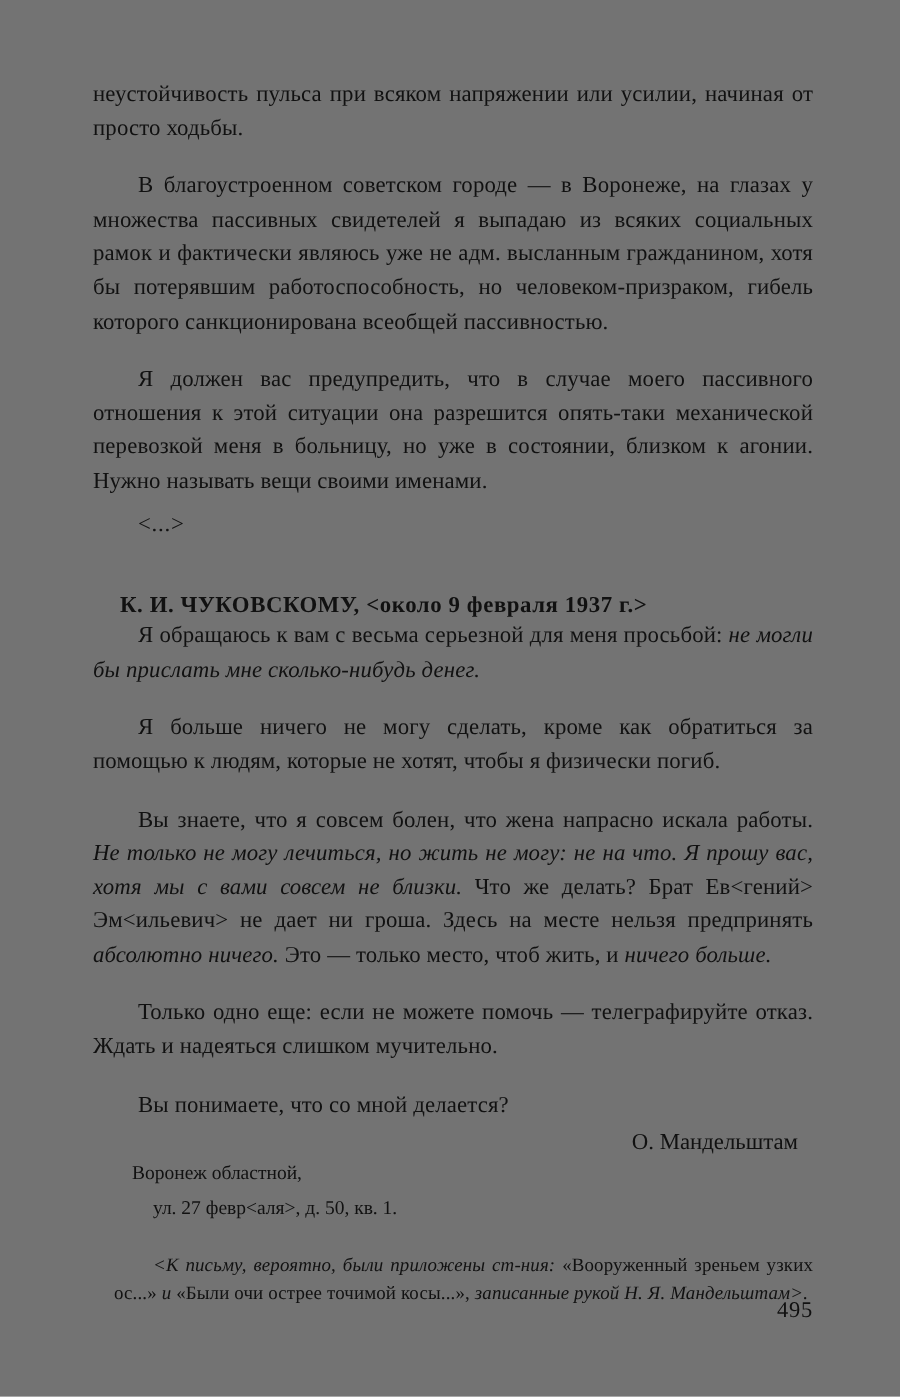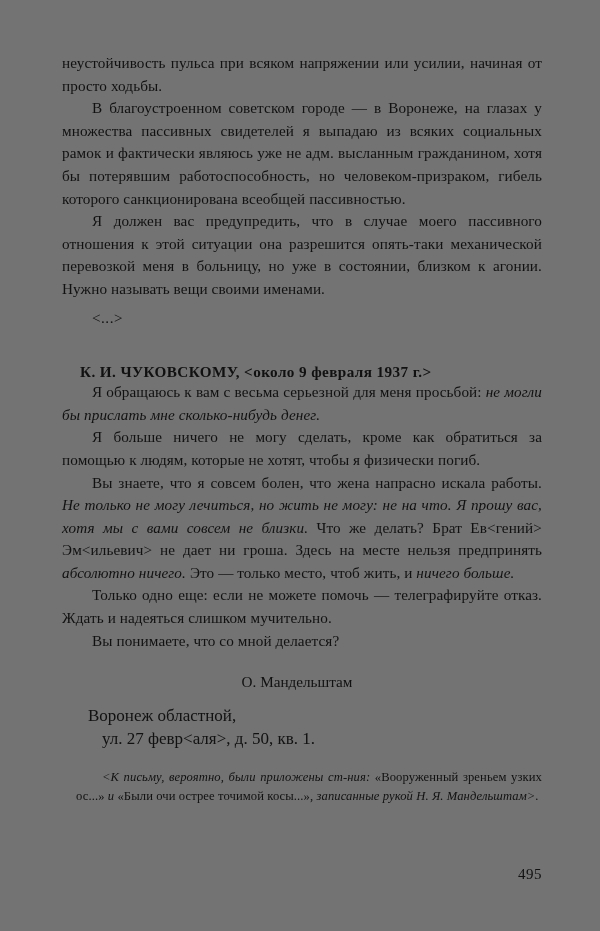--- a/index.html
+++ b/index.html
@@ -32,21 +32,21 @@
     font-size: 15.2px;
     line-height: 22.6px;
     text-align: justify;
     text-indent: 30px;
     letter-spacing: 0.1px;
   }
   p.para.noindent {
     text-indent: 0;
   }
   p.para + p.para {
-    margin-top: 0px;
+    margin-top: 16px;
   }
   .ellipsis-line {
     font-size: 15.2px;
     line-height: 22.6px;
     margin: 6px 0 0 0;
     text-indent: 30px;
     letter-spacing: 0.5px;
   }
   .letter-head {
     margin-top: 34px;
@@ -67,28 +67,27 @@
     text-align: center;
     letter-spacing: 0.2px;
   }
   .ital {
     font-style: italic;
   }
   .bold {
     font-weight: bold;
   }
   .signature {
-    margin-top: 21px;
+    margin-top: 5px;
     font-size: 15.2px;
-    text-align: center;
+    text-align: right;
     padding-right: 10px;
   }
   .address {
-    margin-top: 14px;
-    font-size: 17px;
+    font-size: 13px;
     line-height: 22.6px;
     padding-left: 26px;
   }
   .address .line2 {
     padding-left: 14px;
   }
   .editor-note {
     margin-top: 18px;
     font-size: 12.6px;
     line-height: 18.2px;

